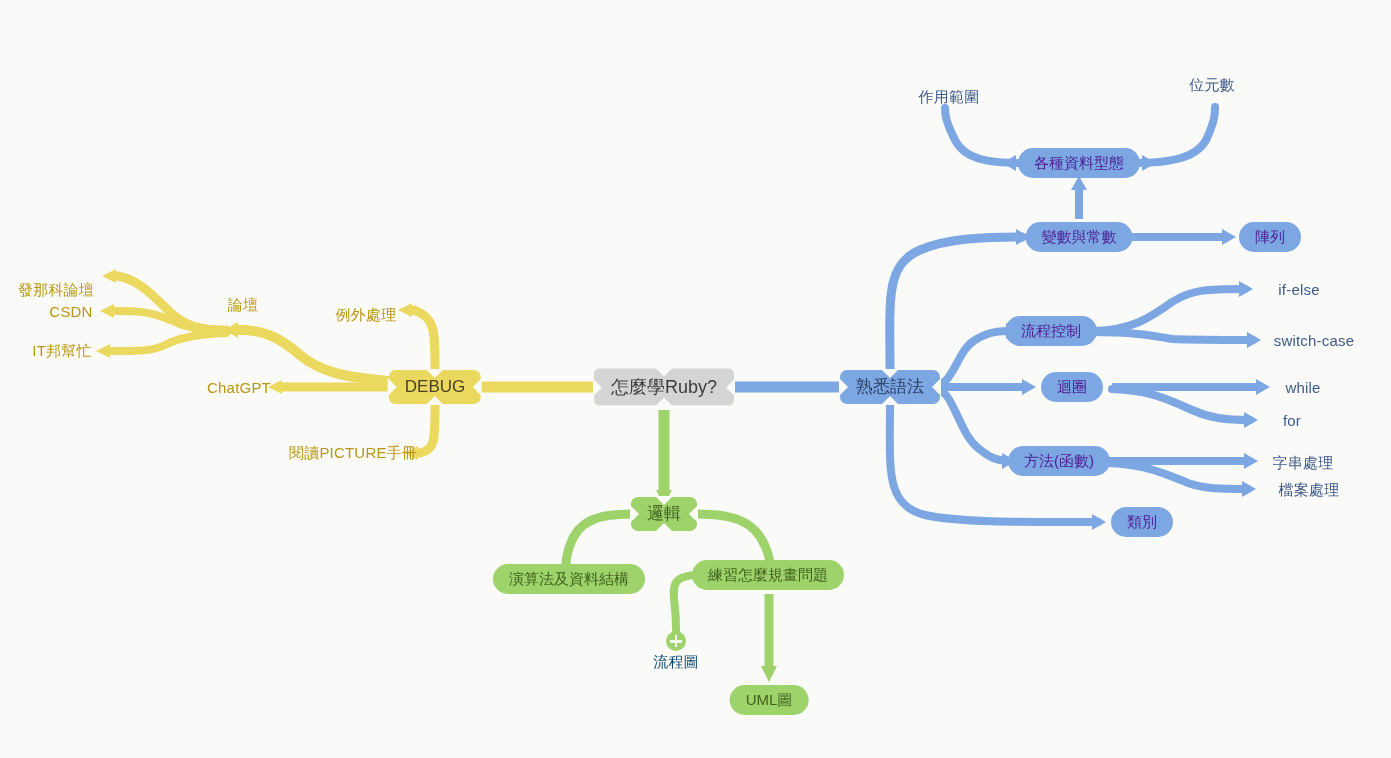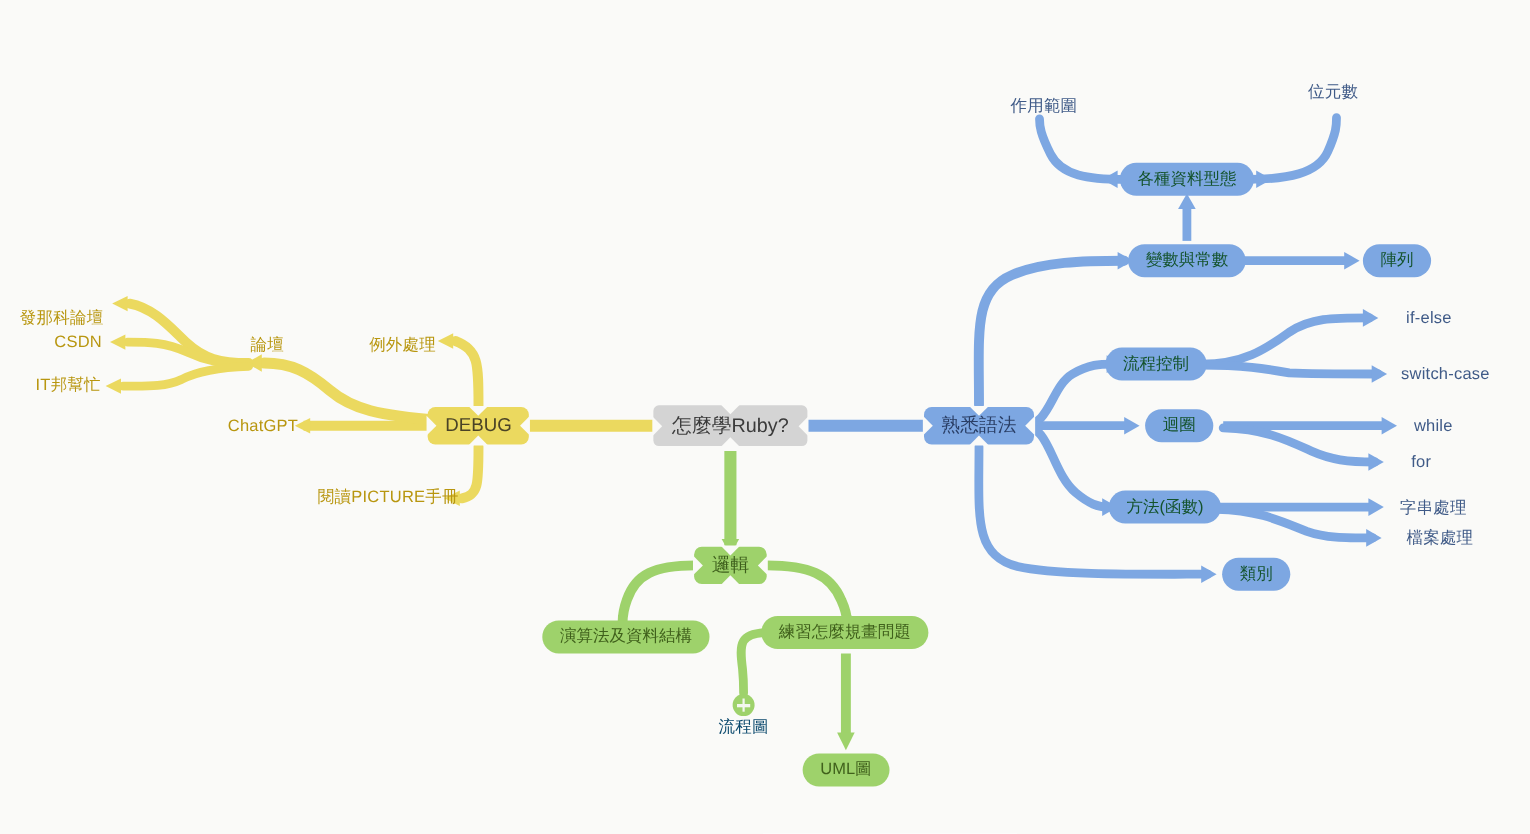--- a/index.html
+++ b/index.html
@@ -43,21 +43,21 @@
   .leaf-g { color: #0c4a6e; }
 
   
   .pill {
     border-radius: 999px;
     padding: 7px 16px 8px 16px;
     font-size: 15px;
   }
   .pill-b {
     background: #7da7e2;
-    color: #14532d;
+    color: #4c1d95;
   }
   .pill-g {
     background: #9ed26b;
     color: #40611c;
   }
 
   
   .main {
     border-radius: 7px;
     padding: 8px 16px 9px 16px;
@@ -228,21 +228,21 @@
     <span class="notch right"></span>
     <span class="notch top"></span>
     <span class="notch bot"></span>
     <span>DEBUG</span>
   </div>
 
   <div class="node leaf leaf-y" style="left:366px; top:314px;">
     <span>例外處理</span>
   </div>
 
-  <div class="node leaf leaf-y" style="left:243px; top:314px;text-align:center;">
+  <div class="node leaf leaf-y" style="left:243px; top:304px;text-align:center;">
     <span>論壇</span>
   </div>
 
   <div class="node leaf leaf-y" style="left:56px; top:275px;margin-top:14px;">
     <span>發那科論壇</span>
   </div>
 
   <div class="node leaf leaf-y" style="left:71px; top:311px;">
     <span>CSDN</span>
   </div>

